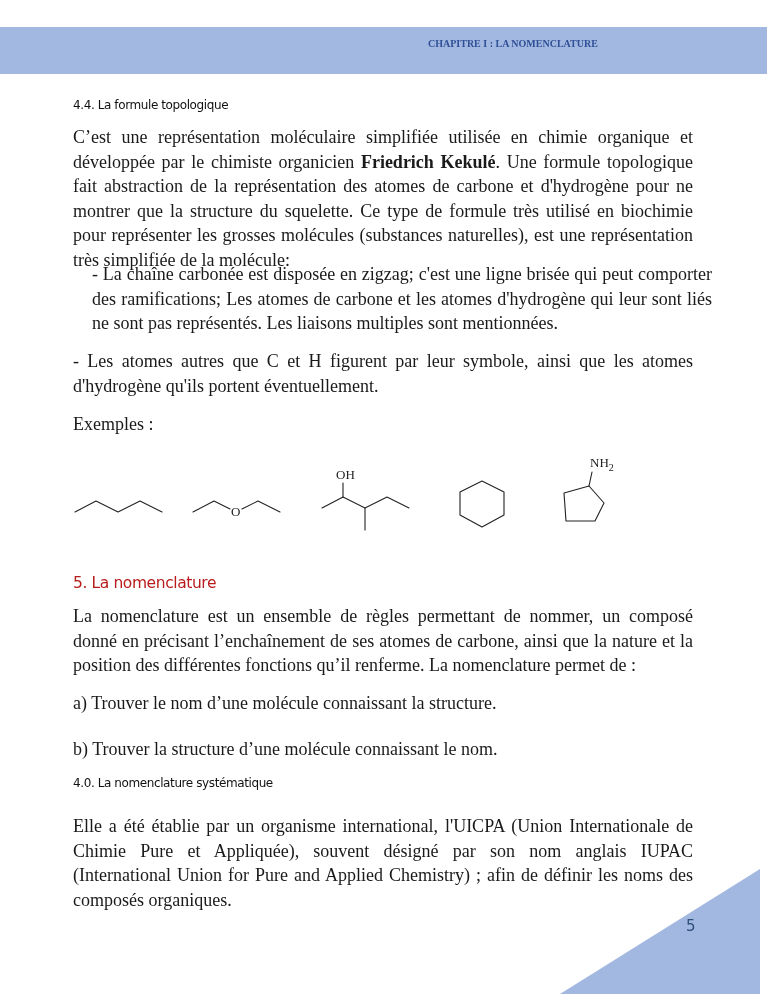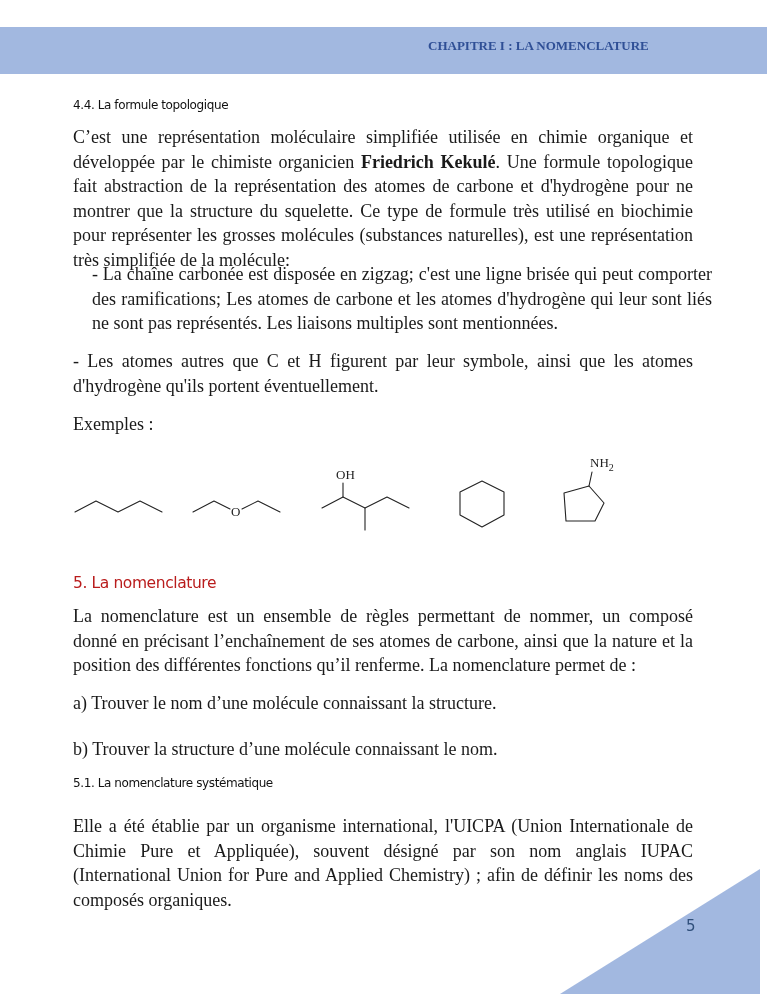--- a/index.html
+++ b/index.html
@@ -9,21 +9,21 @@
     font-family: "Liberation Serif", serif;
     color: #1a1a1a;
   }
   .header-band {
     position: absolute; left: 0; top: 27px; width: 767px; height: 47px;
     background: #a2b8e0;
   }
   .header-title {
     position: absolute; left: 428px; top: 38px;
     font-family: "Liberation Serif", serif; font-weight: bold;
-    font-size: 13px; color: #2f4f96; letter-spacing: 0px;
+    font-size: 10px; color: #2f4f96; letter-spacing: 0px;
     white-space: nowrap;
   }
   .sub-heading {
     position: absolute; left: 73px;
     font-family: "DejaVu Sans", sans-serif; font-size: 12px;
     color: #111; white-space: nowrap;
     letter-spacing: -0.4px;
   }
   .main-heading {
     position: absolute; left: 73px;
@@ -97,20 +97,20 @@
 </div>
 
 <div class="main-heading" style="top:574px;">5. La nomenclature</div>
 
 <div class="para" style="top:604px;">La nomenclature est un ensemble de règles permettant de nommer, un composé donné en précisant l’enchaînement de ses atomes de carbone, ainsi que la nature et la position des différentes fonctions qu’il renferme. La nomenclature permet de :</div>
 
 <div class="para" style="top:691px;">a) Trouver le nom d’une molécule connaissant la structure.</div>
 
 <div class="para" style="top:701px;margin-top:36px;">b) Trouver la structure d’une molécule connaissant le nom.</div>
 
-<div class="sub-heading" style="top:776px;">5.1. La nomenclature systématique</div>
+<div class="sub-heading" style="top:776px;">4.0. La nomenclature systématique</div>
 
 <div class="para" style="top:814px;">Elle a été établie par un organisme international, l'UICPA (Union Internationale de Chimie Pure et Appliquée), souvent désigné par son nom anglais IUPAC (International Union for Pure and Applied Chemistry) ; afin de définir les noms des composés organiques.</div>
 
 <svg class="footer-triangle" width="768" height="994">
   <polygon points="560,994 760,869 760,994" fill="#a2b8e0"></polygon>
 </svg>
 <div class="page-number">5</div>
 
 </body></html>

